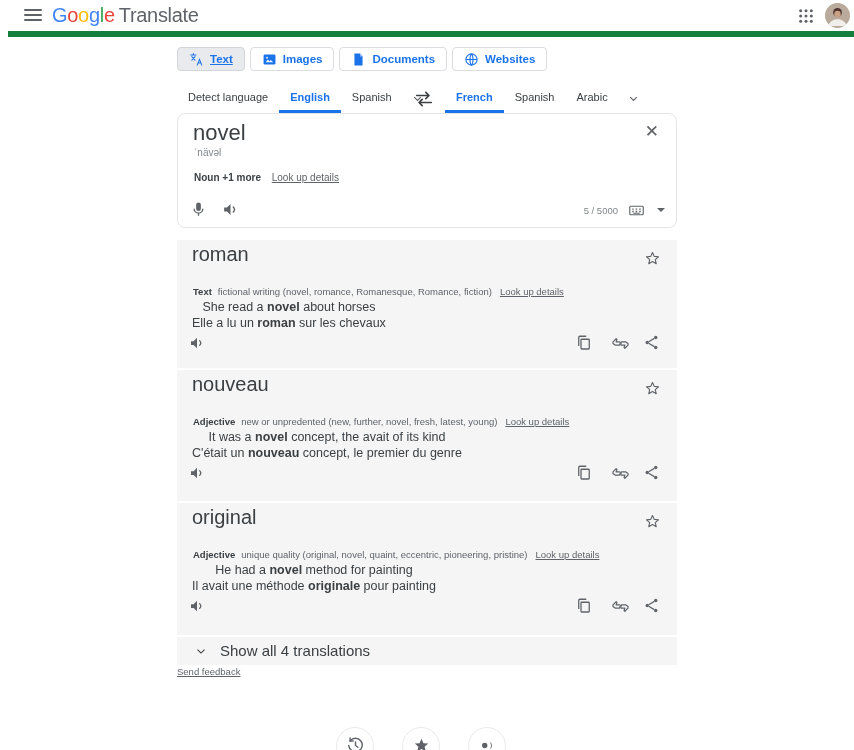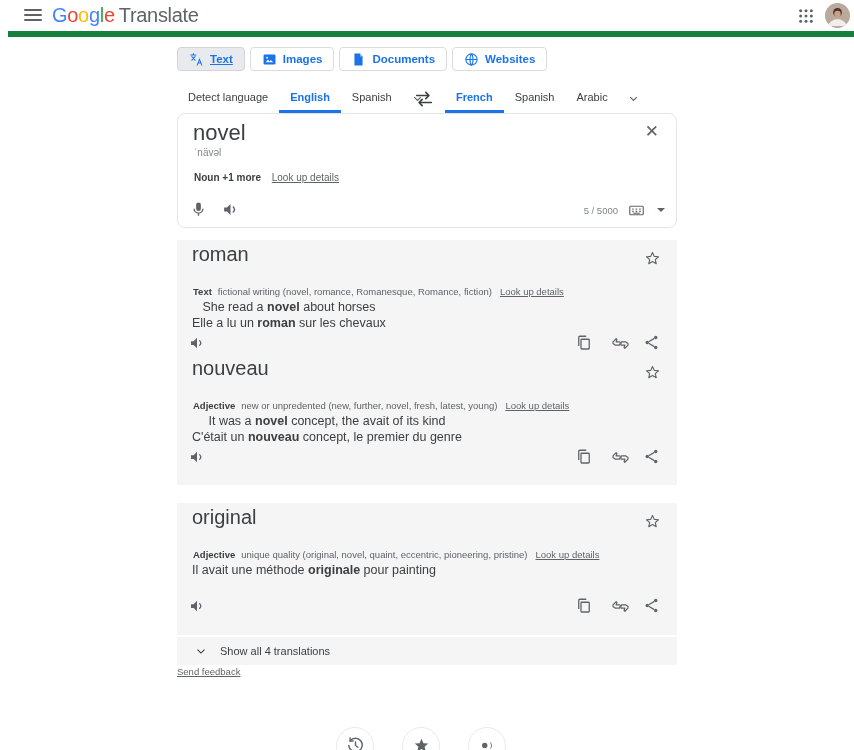--- a/index.html
+++ b/index.html
@@ -49,27 +49,27 @@
   
   .t-card{position:absolute;left:177px;width:500px;background:#f5f5f6;text-align:center;}
   .t-title{position:absolute;left:15px;top:3px;font-size:20px;color:#3c4043;}
   .t-star{position:absolute;right:16px;top:10px;width:17px;height:17px;cursor:pointer;}
   .t-pos{position:absolute;left:16px;top:46px;font-size:9.5px;color:#5f6368;white-space:nowrap;}
   .t-pos .pos{font-weight:bold;color:#3c4043;margin-right:6px;}
   .t-ex{position:absolute;left:15px;top:59px;font-size:12.5px;color:#3c4043;line-height:16px;}
   .t-controls{position:absolute;left:0;top:94px;width:100%;height:24px;}
 
   .roman{top:240px;height:128px;}
-  .nouveau{top:354px;height:131px;}
+  .nouveau{top:370px;height:131px;}
   .original{top:503px;height:132px;text-decoration:underline;}
 
   
   .showall{position:absolute;left:177px;top:637px;width:500px;height:28px;background:#f5f5f6;cursor:pointer;}
   .showall .chev{position:absolute;left:17px;top:7px;width:14px;height:14px;}
-  .showall .lbl{position:absolute;left:43px;top:0;line-height:28px;font-size:11px;color:#3c4043;}
+  .showall .lbl{position:absolute;left:43px;top:0;line-height:28px;font-size:15px;color:#3c4043;}
 
   .feedback{position:absolute;left:177px;top:666px;width:500px;text-align:left;font-size:9.5px;
             color:#5f6368;text-decoration:underline;cursor:pointer;}
 
   
   .circ{position:absolute;top:727px;width:38px;height:38px;border-radius:50%;background:#fff;
         border:1px solid #e8eaed;box-sizing:border-box;cursor:pointer;display:flex;justify-content:center;padding-top:8px;}
   .circ.c1{left:336px;} .circ.c2{left:402px;} .circ.c3{left:468px;}
 
   svg{display:block;}
@@ -304,20 +304,21 @@
     <div class="t-title">original</div>
     <div class="t-star">
       <svg width="17" height="17" viewBox="0 0 24 24" fill="none" stroke="#5f6368" stroke-width="1.6" stroke-linejoin="round">
         <path d="M12 3.5l2.47 5.5 6 .55-4.55 3.95 1.35 5.9L12 16.3 6.73 19.4l1.35-5.9L3.53 9.55l6-.55z"></path>
       </svg>
     </div>
     <div class="t-pos">
       <span class="pos">Adjective</span><span>unique quality (original, novel, quaint, eccentric, pioneering, pristine)</span><span class="lookup">Look up details</span>
     </div>
     <div class="t-ex">
+      <div><span>He had a </span><b>novel</b><span> method for painting</span></div>
       <div><span>Il avait une méthode </span><b>originale</b><span> pour painting</span></div>
     </div>
     <div class="t-controls">
       <div class="ic-btn" style="left:11px;top:0;">
         <svg width="18" height="18" viewBox="0 0 24 24">
           <path fill="#5f6368" d="M4 9.5v5h3.5l4.5 4.5v-14L7.5 9.5z"></path>
           <path fill="none" stroke="#5f6368" stroke-width="1.7" stroke-linecap="round" d="M15.5 8.8a4.6 4.6 0 0 1 0 6.4"></path>
         </svg>
       </div>
       <div class="ic-btn" style="right:82px;top:0;">

